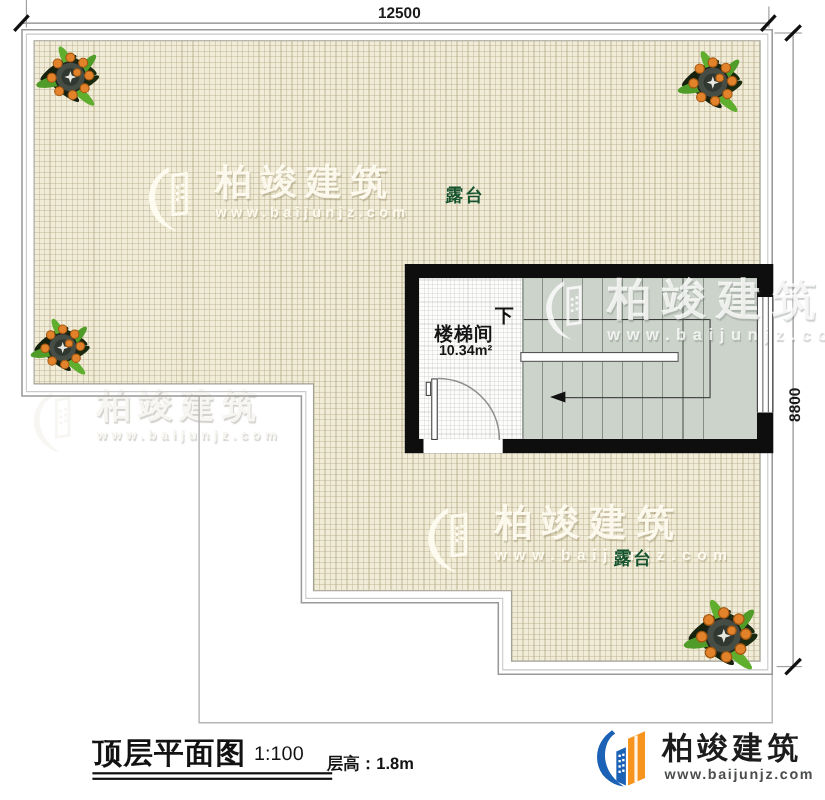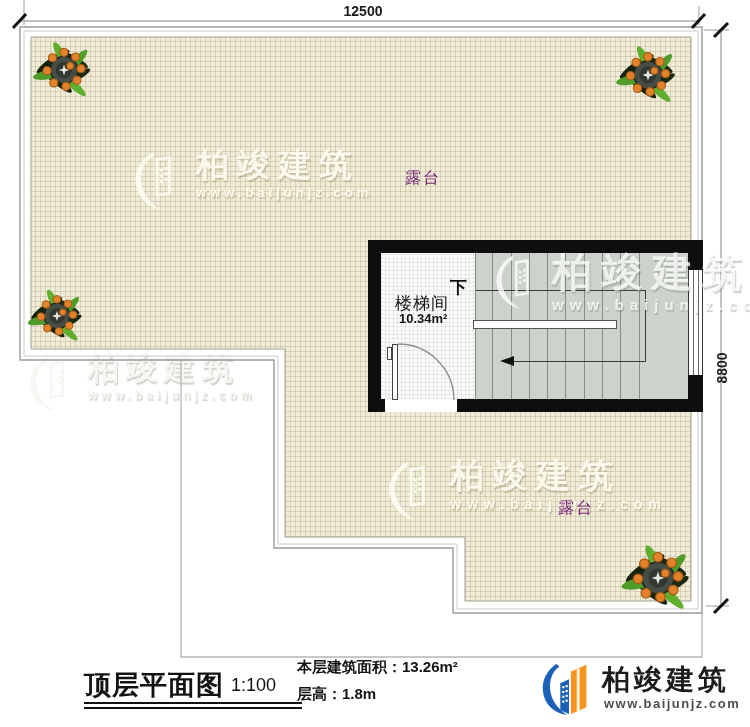--- a/index.html
+++ b/index.html
@@ -35,29 +35,29 @@
       repeating-linear-gradient(0deg, rgba(0,0,0,.07) 0 1px, transparent 1px 4px),
       repeating-linear-gradient(90deg, rgba(0,0,0,.07) 0 1px, transparent 1px 4px);
   }
   #stair-flights{left:94px;top:0;width:213px;height:146px;background:#ccd3cb;border-left:1px solid #7d857d;box-sizing:border-box;}
   #stair-treads{left:94px;top:0;width:170px;height:146px;
     background-image:repeating-linear-gradient(90deg, transparent 0 17.3px, #868e86 17.3px 18.3px);}
   #stair-rail{left:92px;top:67px;width:144px;height:9px;background:#fff;border:1px solid #555;box-sizing:border-box;}
   .path-line{background:#3a3a3a;}
   #down-arrow{left:119px;top:103px;width:0;height:0;border-top:5px solid transparent;border-bottom:5px solid transparent;border-right:14px solid #111;}
   #down-label{left:69px;top:26px;font-size:17px;font-weight:bold;color:#111;line-height:1;}
-  #room-name{left:14px;top:39px;font-size:17px;font-weight:normal;color:#151515;letter-spacing:1px;}
+  #room-name{left:14px;top:39px;font-size:17px;font-weight:bold;color:#151515;letter-spacing:1px;}
   #room-area{left:18px;top:58px;font-size:13px;font-weight:bold;color:#151515;}
   #door-gap{left:17px;top:159px;width:72px;height:13px;background:#fff;}
   #door-leaf{left:24px;top:104px;width:6px;height:56px;background:#fff;border:1px solid #444;box-sizing:border-box;}
   #door-knob{left:19px;top:107px;width:5px;height:13px;background:#fff;border:1px solid #444;box-sizing:border-box;}
   #stair-window{left:320px;top:30px;width:15px;height:105px;background:#fff;border-left:1px solid #333;border-right:1px solid #333;box-sizing:border-box;}
   .glazing{position:absolute;top:0;width:1px;height:100%;background:#666;}
   
-  .area-label{font-size:16px;font-weight:normal;color:#701a75;letter-spacing:2px;}
+  .area-label{font-size:16px;font-weight:bold;color:#14532d;letter-spacing:2px;}
   .dim-label{font-size:14px;font-weight:bold;color:#1a1a1a;text-align:center;}
   
   #plan-title{left:84px;top:667px;font-size:27px;font-weight:bold;color:#121212;letter-spacing:1px;}
   #plan-scale{left:231px;top:675px;font-size:18px;color:#121212;}
   .title-underline{left:84px;width:218px;height:2px;background:#111;}
   .info-row{left:297px;font-size:15px;font-weight:bold;color:#131313;}
   #logo{left:540px;top:659px;}
   #logo-brand{left:602px;top:661px;font-size:28px;font-weight:bold;color:#1c1c1c;letter-spacing:4px;}
   #logo-url{left:604px;top:696px;font-size:13px;font-weight:bold;color:#4b4d4f;letter-spacing:1.5px;}
 </style>
@@ -229,23 +229,20 @@
     </svg>
   <svg class="abs" style="left:618px;top:538px;" width="80" height="80">
       <use href="#plantsym"></use>
     </svg>
 
   <div id="plan-title" class="abs">顶层平面图</div>
   <div id="plan-scale" class="abs">1:100</div>
   <div class="title-underline abs" style="top:702px;"></div>
   <div class="title-underline abs" style="top:707px;"></div>
 
-  <div class="info-row abs" style="top:658px;">
-    <span>本层建筑面积：</span><span>13.26m²</span>
-  </div>
   <div class="info-row abs" style="top:685px;">
     <span>层高：</span><span>1.8m</span>
   </div>
 
   <svg id="logo" class="abs" width="58" height="58">
       <use href="#brandlogosym"></use>
     </svg>
   <div id="logo-brand" class="abs">柏竣建筑</div>
   <div id="logo-url" class="abs">www.baijunjz.com</div>
 

